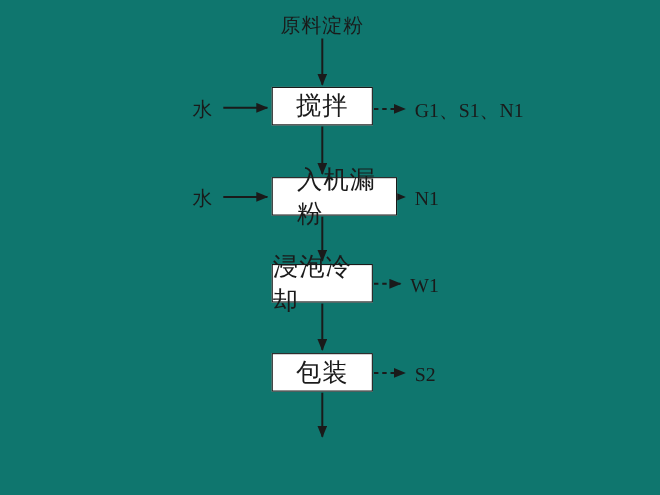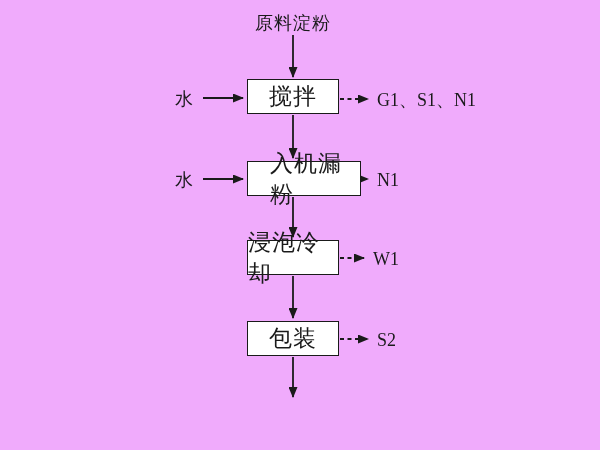--- a/index.html
+++ b/index.html
@@ -4,21 +4,21 @@
 <style>
   html, body {
     margin: 0;
     padding: 0;
     background: #ffffff;
   }
   .canvas {
     position: relative;
     width: 600px;
     height: 450px;
-    background: #f0abfc;
+    background: #0f766e;
     font-family: "Liberation Serif", "DejaVu Serif", serif;
     color: #1a1a1a;
     overflow: hidden;
   }
   .arrow-layer {
     position: absolute;
     left: 0;
     top: 0;
     width: 600px;
     height: 450px;

